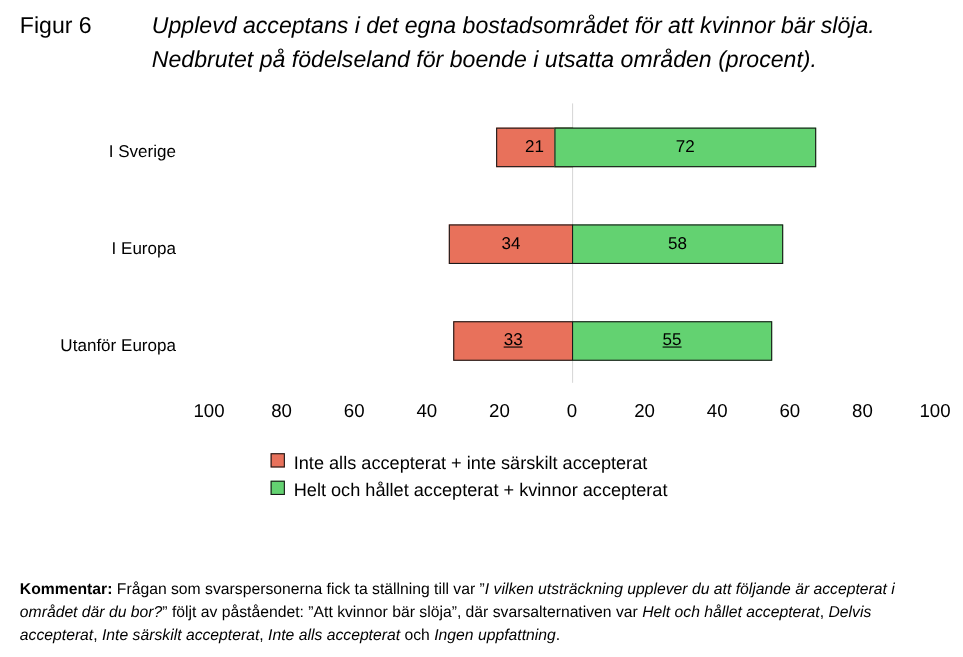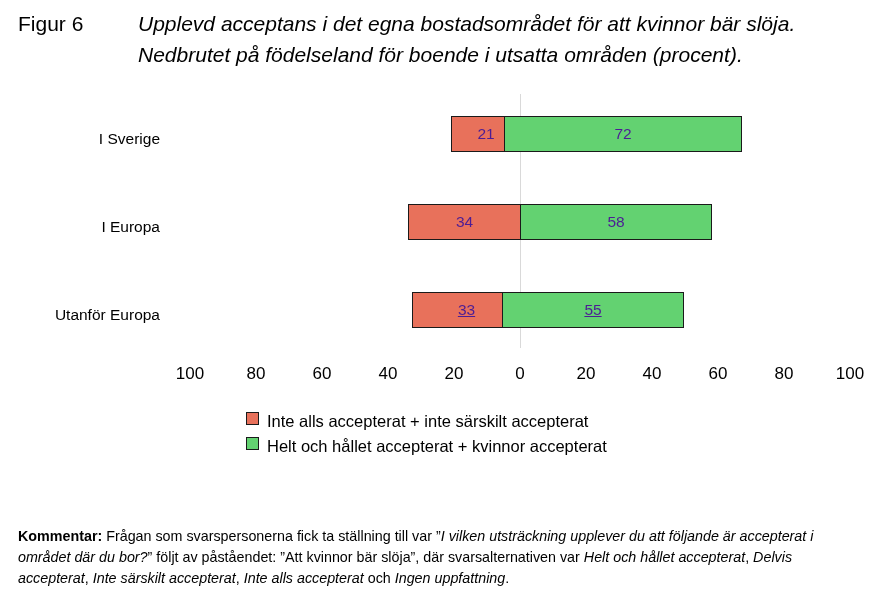--- a/index.html
+++ b/index.html
@@ -90,21 +90,21 @@
   .seg {
     position: absolute;
     top: 0;
     height: 36px;
     border: 1px solid #1a1a1a;
     box-sizing: border-box;
     display: flex;
     align-items: center;
     justify-content: center;
     font-size: 15.5px;
-    color: #4c1d95;
+    color: #000000;
   }
   .seg.neg { background: #e8715b; }
   .seg.pos { background: #63d271; }
 
   
   .x-axis {
     position: absolute;
     left: 140px;
     top: 270px;
     width: 660px;
@@ -180,21 +180,21 @@
         <div class="seg pos" style="left:344px; width:238px;">72</div>
       </div>
 
       <div class="row" style="top:116px;">
         <div class="seg neg" style="left:248px; width:113px;">34</div>
         <div class="seg pos" style="left:360px; width:192px;">58</div>
       </div>
 
       <div class="row" style="top:204px;">
         <div class="seg neg" style="left:252px; width:109px;text-decoration:underline;">33</div>
-        <div class="seg pos" style="left:342px; width:182px;text-decoration:underline;">55</div>
+        <div class="seg pos" style="left:360px; width:182px;text-decoration:underline;">55</div>
       </div>
     </div>
 
     <div class="x-axis">
       <div class="tick-label" style="left:30px;">100</div>
       <div class="tick-label" style="left:96px;">80</div>
       <div class="tick-label" style="left:162px;">60</div>
       <div class="tick-label" style="left:228px;">40</div>
       <div class="tick-label" style="left:294px;">20</div>
       <div class="tick-label" style="left:360px;">0</div>

